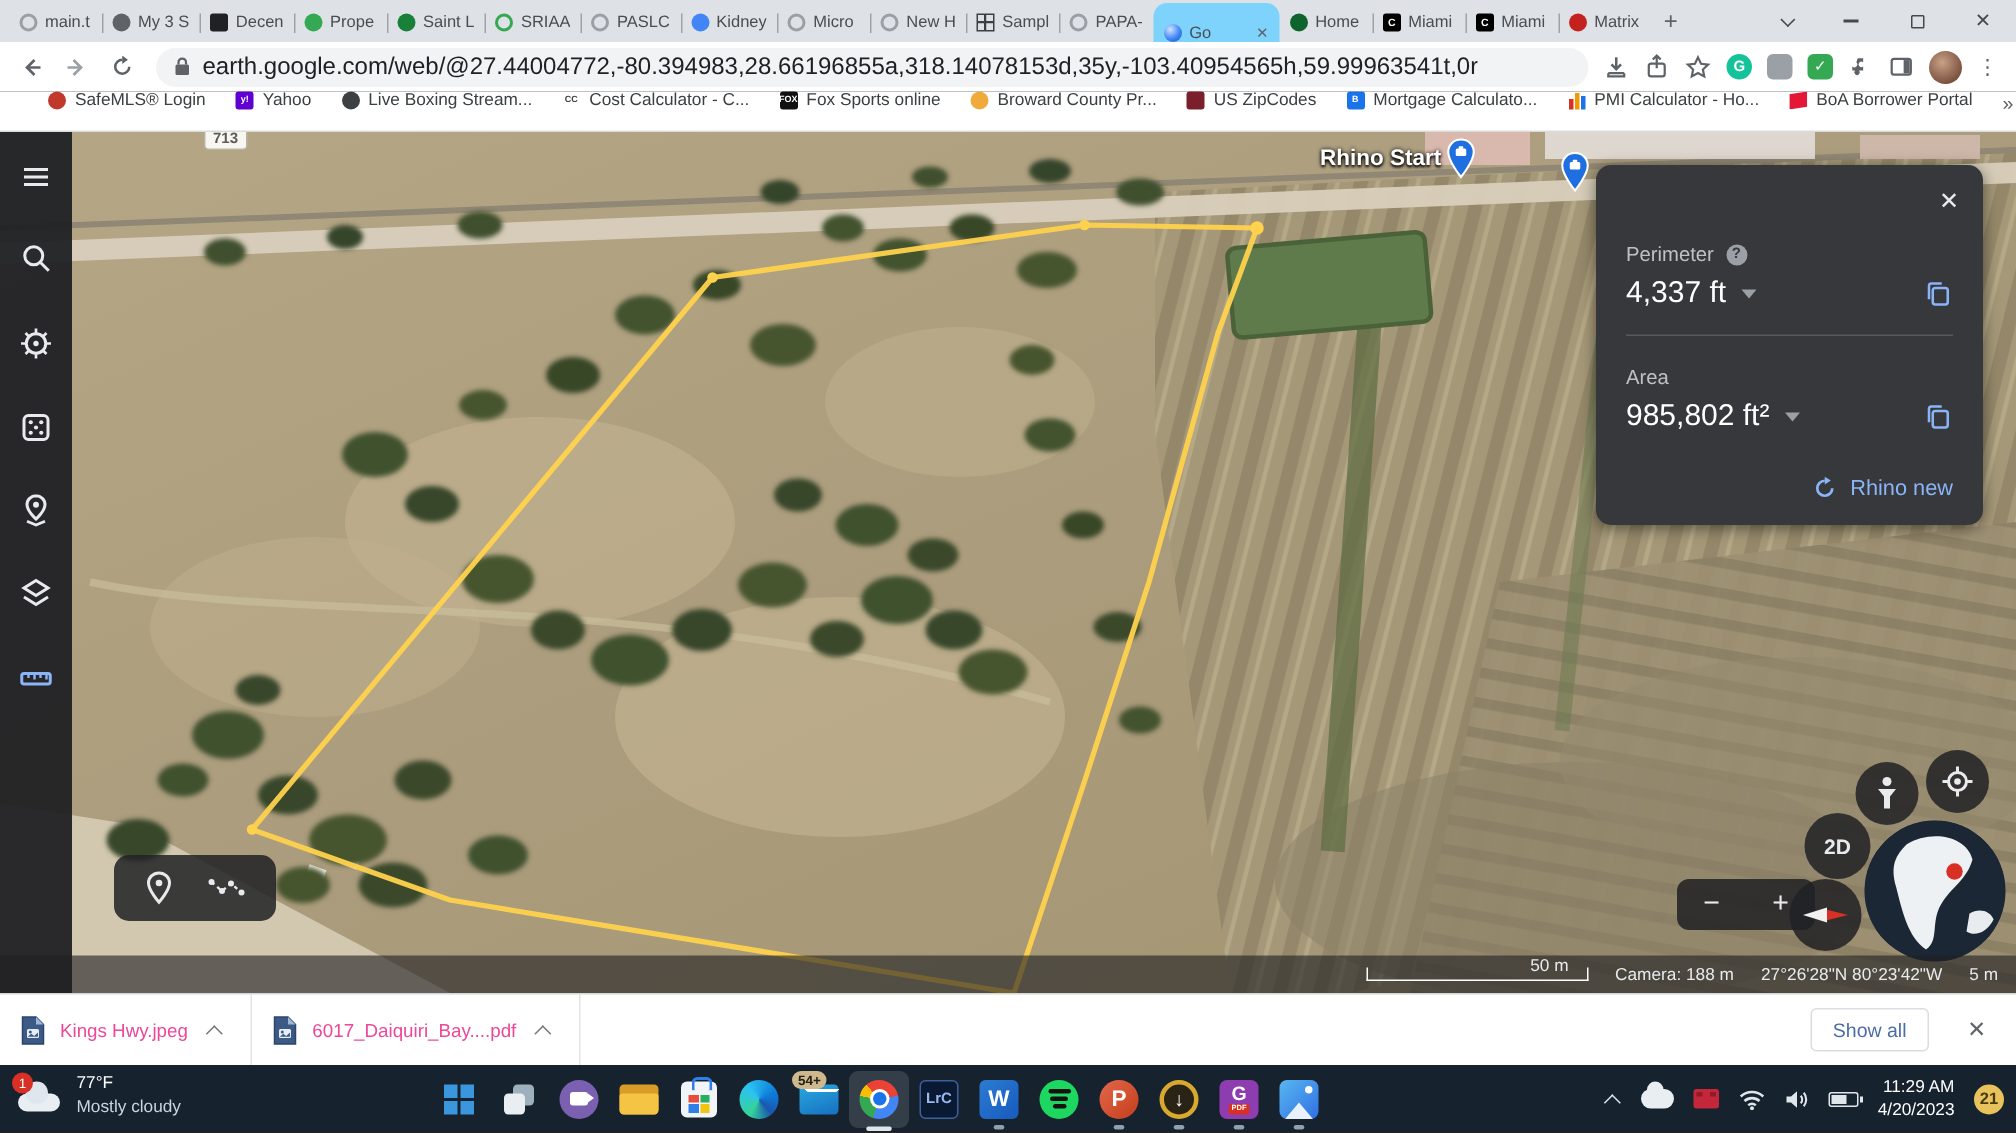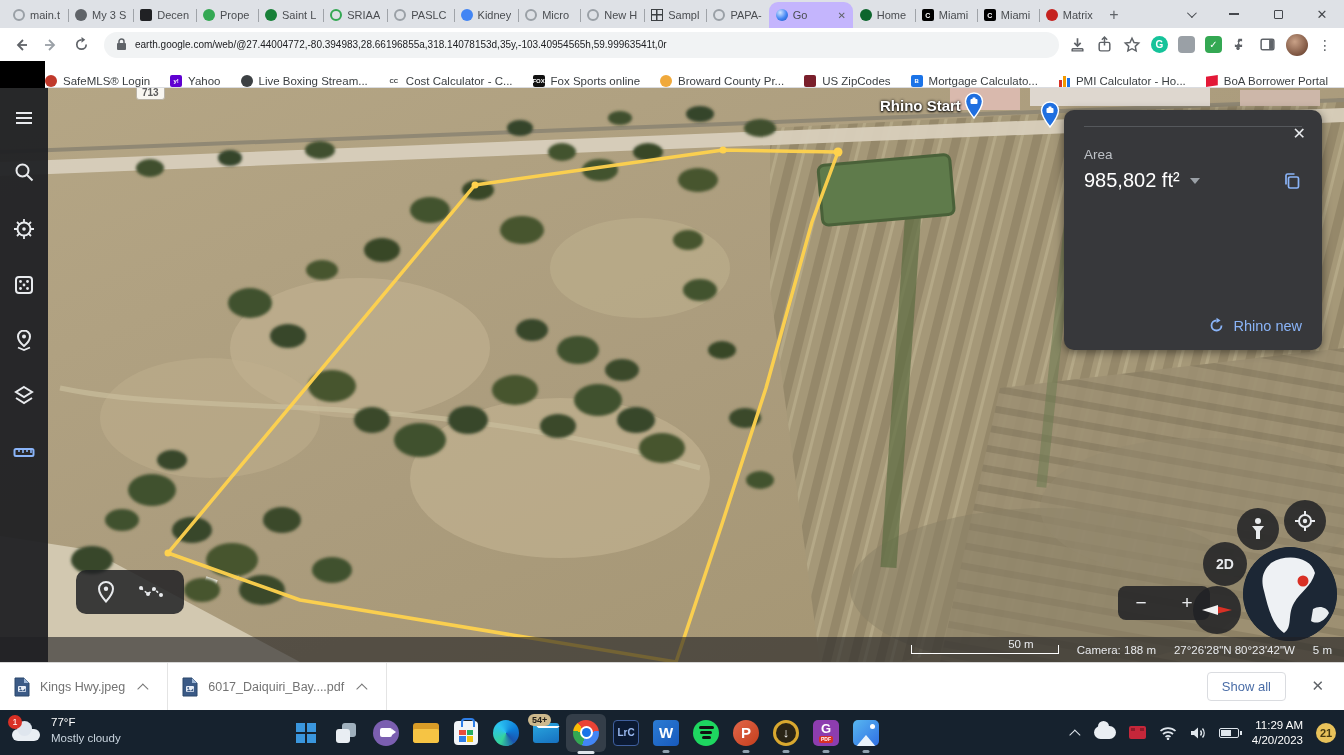--- a/index.html
+++ b/index.html
@@ -4,21 +4,21 @@
 <style>
   * { margin:0; padding:0; box-sizing:border-box; }
   html,body { width:1344px; height:755px; overflow:hidden; font-family:"Liberation Sans","DejaVu Sans",sans-serif; background:#000; }
   .ellip { white-space:nowrap; overflow:hidden; text-overflow:ellipsis; }
 
   
   .tabstrip { height:28px; background:#dee1e6; display:flex; align-items:flex-end; padding-left:6px; }
   .tabs { display:flex; align-items:flex-end; height:28px; }
   .tab { flex:0 0 62px; height:26px; display:flex; align-items:center; gap:5px; padding:0 7px; font-size:11px; color:#4a4d51; position:relative; }
   .tab + .tab::before { content:""; position:absolute; left:0; top:7px; height:13px; width:1px; background:#9fa3a8; }
-  .tab.active { flex:0 0 84px; background:#c4b5fd; border-radius:9px 9px 0 0; z-index:2; }
+  .tab.active { flex:0 0 84px; background:#7dd3fc; border-radius:9px 9px 0 0; z-index:2;align-items:flex-end; }
   .tab.active::before, .tab.active + .tab::before { display:none; }
   .tab-label { flex:1; white-space:nowrap; overflow:hidden; }
   .tab-close { display:none; font-size:10px; color:#5f6368; }
   .tab.active .tab-close { display:block; }
   .fav { width:12px; height:12px; flex:none; display:inline-flex; align-items:center; justify-content:center; font-size:7px; font-weight:bold; color:#fff; line-height:1; }
   .fav-dot { background:var(--fav); border-radius:50%; }
   .fav-ring { border:2px solid var(--fav); border-radius:50%; }
   .fav-square { background:var(--fav); border-radius:2px; }
   .fav-grid { border:1.5px solid var(--fav); background:
       linear-gradient(var(--fav),var(--fav)) center/100% 1.5px no-repeat,
@@ -35,28 +35,28 @@
   .winctl .wc { width:44px; height:28px; display:flex; align-items:center; justify-content:center; color:#45484d; }
   .chev-down { width:7px; height:7px; border-right:1.6px solid #45484d; border-bottom:1.6px solid #45484d; transform:rotate(45deg) translateY(-2px); }
   .wc-min { width:10px; height:1.6px; background:#45484d; }
   .wc-max { width:9px; height:9px; border:1.4px solid #45484d; border-radius:1px; }
   .wc-close { font-size:13px; }
 
   
   .toolbar { height:33px; background:#fff; display:flex; align-items:center; padding:0 8px; gap:4px; }
   .navbtn { width:26px; height:26px; display:flex; align-items:center; justify-content:center; border-radius:50%; color:#5f6368; }
   .omnibox { flex:1; height:26px; background:#f1f3f4; border-radius:13px; display:flex; align-items:center; padding:0 12px; gap:8px; margin:0 6px; }
-  .omnibox .url { font-size:10px; color:#202124; white-space:nowrap; overflow:hidden; }
+  .omnibox .url { font-size:16px; color:#202124; white-space:nowrap; overflow:hidden; }
   .tool-icons { display:flex; align-items:center; gap:10px; padding-right:4px; }
   .ext-badge { width:17px; height:17px; border-radius:4px; display:flex; align-items:center; justify-content:center; font-size:10px; font-weight:bold; color:#fff; }
   .avatar { width:22px; height:22px; border-radius:50%; background:radial-gradient(circle at 40% 35%, #c9a187, #7c5440 70%, #4b3226); }
   .kebab { font-size:14px; color:#5f6368; letter-spacing:0; }
 
   
-  .bookmarks { height:27px; background:#fff; display:flex; align-items:flex-end; gap:20px; padding:0 0; border-bottom:1px solid #dadce0;margin-left:45px; }
+  .bookmarks { height:27px; background:#fff; display:flex; align-items:flex-start; gap:20px; padding:0 32px; border-bottom:1px solid #dadce0; }
   .bm { display:flex; align-items:center; gap:6px; font-size:11.5px; color:#3c4043; white-space:nowrap; }
   .bm .fav { width:12px; height:12px; font-size:6px; }
   .bm-overflow { margin-left:auto; color:#5f6368; font-size:13px; padding-right:4px; }
 
   
   .map { position:relative; width:1344px; height:574px; background:#ab9c7d; overflow:hidden; }
   .map-svg { position:absolute; inset:0; display:block; }
 
   .sidebar { position:absolute; left:0; top:0; width:48px; height:574px; background:rgba(32,33,36,.95); display:flex; flex-direction:column; align-items:center; z-index:5; }
   .sb-icon { position:absolute; left:12px; width:24px; height:24px; color:#e8eaed; }
@@ -94,27 +94,27 @@
   .p-divider { height:1px; background:#55585c; margin:16px 20px 0; }
   .p-footer { position:absolute; bottom:16px; right:20px; display:flex; align-items:center; gap:8px; color:#8ab4f8; font-size:14.5px; font-weight:500; }
 
   
   .statusbar { position:absolute; left:0; bottom:0; width:100%; height:25px; background:rgba(32,33,36,.62); display:flex; align-items:center; z-index:7; color:#e8eaed; font-size:11.5px; }
   .sb-left { display:flex; align-items:center; gap:20px; margin-left:62px; }
   .g-logo { font-size:16px; font-weight:600; color:#fff; letter-spacing:.3px; }
   .ring { width:13px; height:13px; border-radius:50%; border:2.5px solid #a8c7fa; }
   .sb-right { margin-left:auto; display:flex; align-items:center; gap:18px; margin-right:12px; }
   .scalebar { position:relative; width:148px; height:9px; border-left:1.5px solid #fff; border-right:1.5px solid #fff; border-bottom:1.5px solid #fff; }
-  .scalebar span { position:absolute; right:24px; top:-7px; }
+  .scalebar span { position:absolute; right:12px; top:-7px; }
 
   
   .dlbar { height:48px; background:#fff; border-top:1px solid #d6d6d6; display:flex; align-items:center; position:relative; }
   .dl-chip { display:flex; align-items:center; gap:10px; padding:0 18px 0 14px; height:100%; }
   .dl-chip + .dl-sep { width:1px; height:100%; background:#e4e4e4; }
-  .dl-name { font-size:12.5px; color:#737373; }
+  .dl-name { font-size:12.5px; color:#ec4899; }
   .dl-caret { width:8px; height:8px; border-left:1.6px solid #757575; border-top:1.6px solid #757575; transform:rotate(45deg) translateY(3px); margin-left:6px; }
   .showall { position:absolute; right:58px; top:9px; border:1px solid #dadce0; border-radius:4px; background:#fff; color:#4a6da7; font-size:13px; padding:6px 14px; }
   .dl-close { position:absolute; right:20px; top:14px; color:#5f6368; font-size:15px; }
 
   
   .taskbar { height:45px; background:#16222e; position:relative; color:#fff; }
   .weather { position:absolute; left:10px; top:5px; display:flex; align-items:center; gap:9px; }
   .cloud { position:relative; width:32px; height:20px; }
   .cloud::before { content:""; position:absolute; left:2px; bottom:0; width:28px; height:12px; background:#e9eef3; border-radius:7px; }
   .cloud::after { content:""; position:absolute; left:7px; top:0; width:15px; height:15px; background:#dfe6ee; border-radius:50%; }
@@ -586,20 +586,34 @@
     <svg width="94" height="94" viewBox="0 0 94 94">
       <circle cx="47" cy="47" r="47" fill="#1c2735"></circle>
       <path d="M28,16 C44,6 68,10 72,26 C68,40 58,44 51,56 C44,68 50,80 41,86 C29,78 25,60 21,44 C17,30 21,23 28,16 Z" fill="#eef1f4"></path>
       <path d="M70,62 C76,58 84,60 86,66 C82,74 74,78 68,74 Z" fill="#e8ecef"></path>
       <circle cx="60" cy="34" r="5.5" fill="#d93025"></circle>
     </svg>
   </div>
 
   <div class="panel">
     <span class="panel-close">✕</span>
+    <div class="p-section">
+      <div class="p-label-row">
+        <span class="p-label">Perimeter</span>
+        <span class="p-help">?</span>
+      </div>
+      <div class="p-value-row">
+        <span class="p-value">4,337 ft</span>
+        <span class="p-caret"></span>
+        <svg class="p-copy" width="20" height="20" viewBox="0 0 20 20">
+            <rect x="6.5" y="6" width="10" height="11" rx="1.6" stroke="#8ab4f8" stroke-width="1.7" fill="none"></rect>
+            <path d="M4 13.5 V4.5 A1.6 1.6 0 0 1 5.6 3 H12.5" stroke="#8ab4f8" stroke-width="1.7" fill="none"></path>
+          </svg>
+      </div>
+    </div>
     <div class="p-divider"></div>
     <div class="p-section">
       <div class="p-label-row second">
         <span class="p-label">Area</span>
       </div>
       <div class="p-value-row">
         <span class="p-value">985,802 ft²</span>
         <span class="p-caret"></span>
         <svg class="p-copy" width="20" height="20" viewBox="0 0 20 20">
             <rect x="6.5" y="6" width="10" height="11" rx="1.6" stroke="#8ab4f8" stroke-width="1.7" fill="none"></rect>

